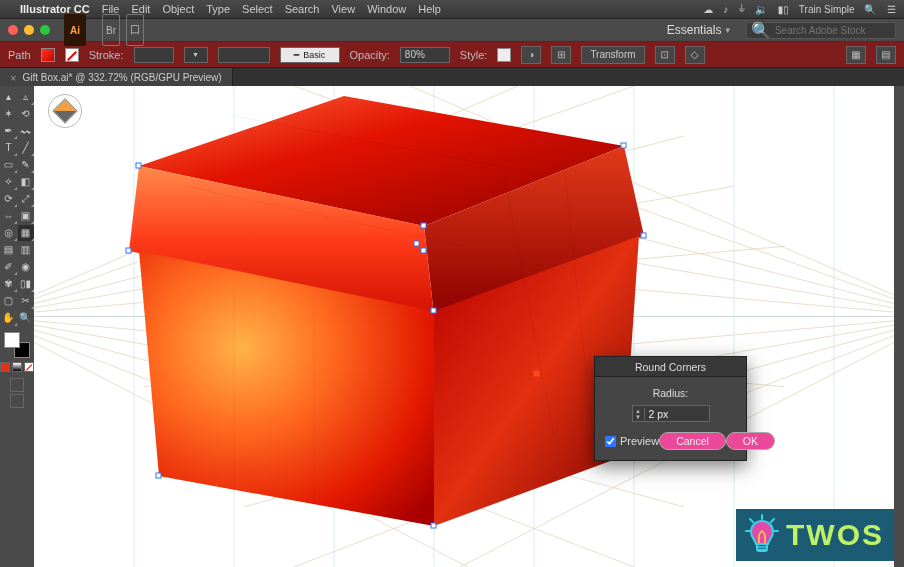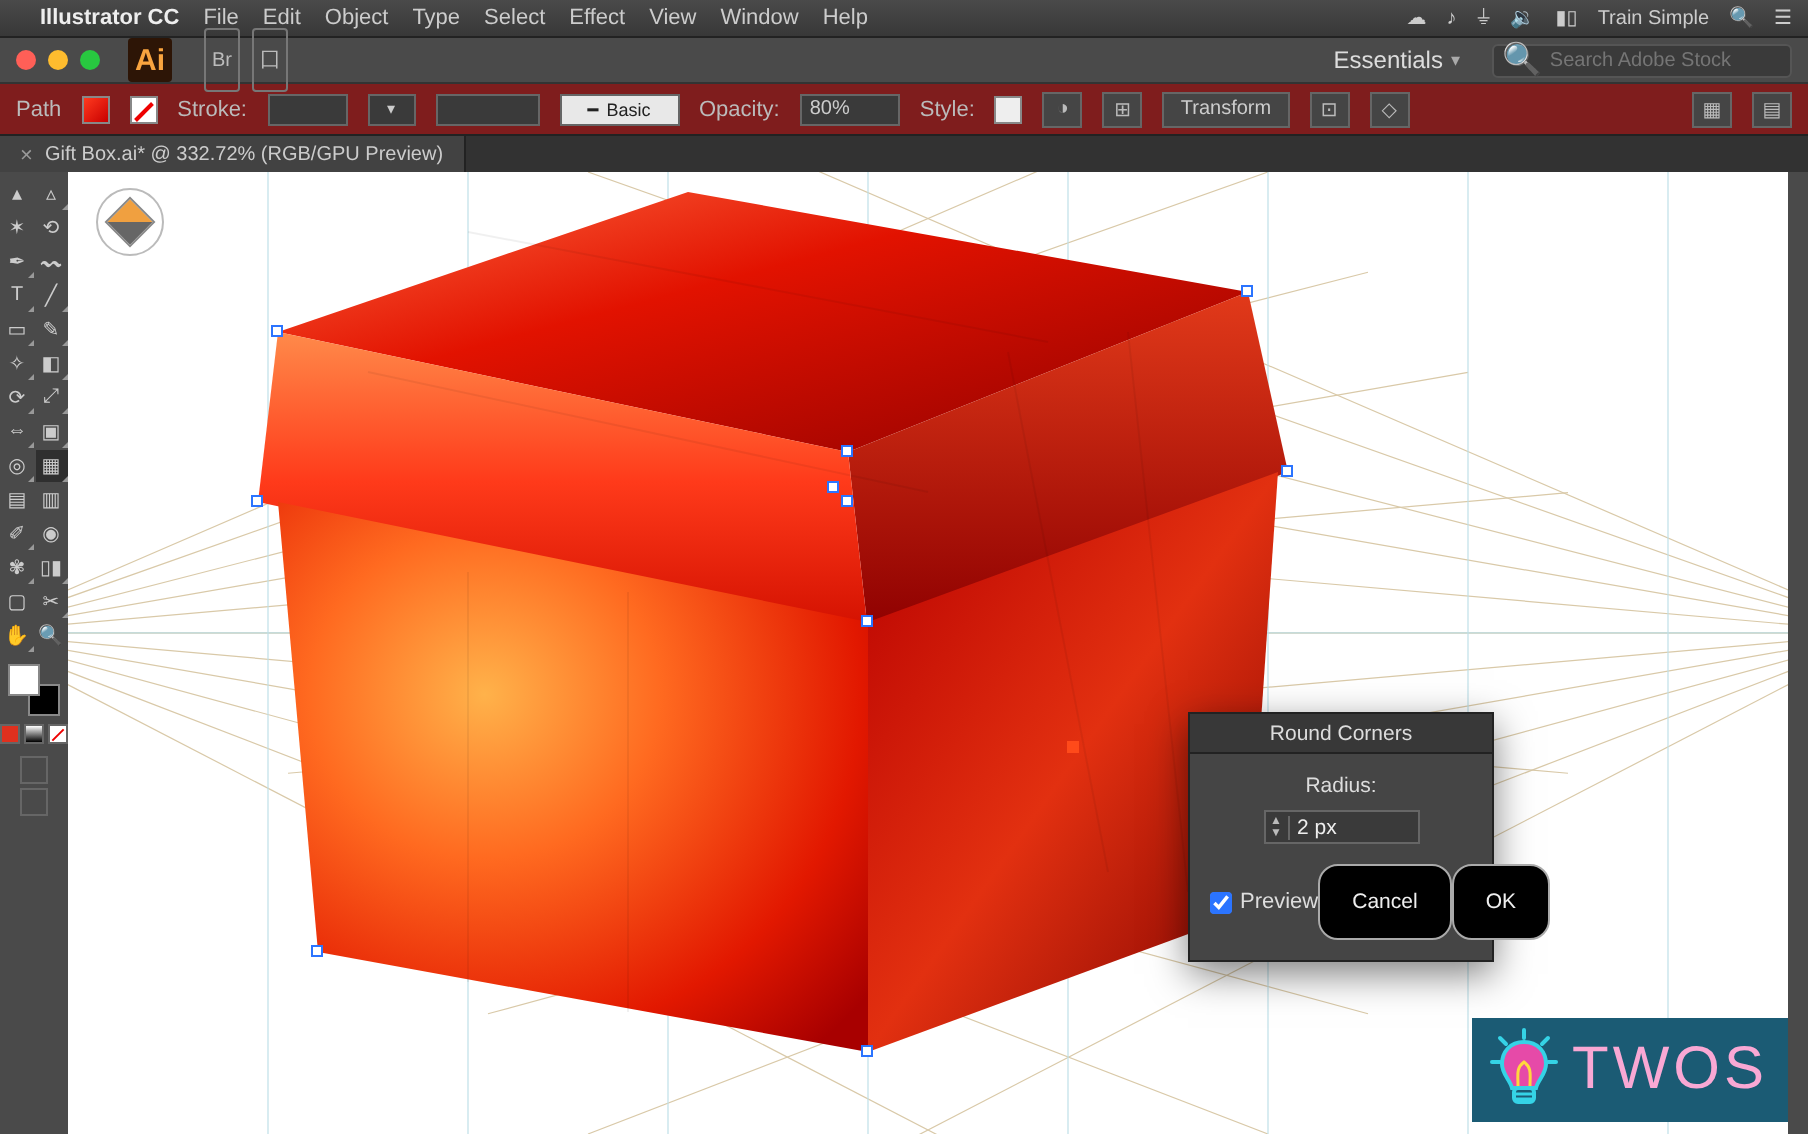--- a/index.html
+++ b/index.html
@@ -13,21 +13,21 @@
 .mac-menubar .right-icons { display: flex; gap: 10px; align-items: center; font-size: 10px; color: #ccc; }
 
 
 .app-chrome { background: #4a4a4a; border-top: 1px solid #222; }
 .traffic-row { height: 22px; display: flex; align-items: center; padding: 0 8px; gap: 8px; }
 .traffic-lights { display: flex; gap: 6px; }
 .tl { width: 10px; height: 10px; border-radius: 50%; }
 .tl.close { background: #ff5f57; }
 .tl.min { background: #febc2e; }
 .tl.max { background: #28c840; }
-.ai-badge { margin-left: 6px; width: 22px; height: 22px; background: #2d1506; border-radius: 2px; color: #f9a43f; font-size: 15px; font-weight: 700; display: flex; align-items: center; justify-content: center; }
+.ai-badge { margin-left: 6px; width: 22px; height: 32px; background: #2d1506; border-radius: 2px; color: #f9a43f; font-size: 10px; font-weight: 700; display: flex; align-items: center; justify-content: center; }
 .traffic-icons { display:flex; gap:6px; margin-left:8px; }
 .traffic-icons .micon{ width:18px;height:32px;border:1px solid #777;border-radius:2px;display:flex;align-items:center;justify-content:center;color:#bbb;font-size:10px;}
 .traffic-row .spacer{flex:1;}
 .workspace-switch { color:#ddd; font-size:12px; margin-right:8px; display:flex; align-items:center; gap:4px;}
 .workspace-switch::after{content:"▾"; font-size:9px; color:#aaa;}
 .stock-search{ display:flex; align-items:center; background:#3a3a3a; border:1px solid #555; border-radius:3px; width:150px; height:17px; padding:0 4px; gap:4px;}
 .stock-search input{ background:transparent; border:none; outline:none; color:#aaa; font-size:10px; width:100%;}
 
 
 .control-bar { height: 26px; background: #7f1d1d; display:flex; align-items:center; padding: 0 8px; gap: 10px; color:#ccc; font-size:11px; border-top:1px solid #333;}
@@ -88,39 +88,39 @@
 .dialog-title{ background:#383838; height:20px; display:flex; align-items:center; justify-content:center; border-bottom:1px solid #222; font-size:10.5px;}
 .dialog-body{ padding:10px;}
 .dialog-row{ display:flex; align-items:center; margin-bottom:10px; gap:6px;flex-direction:column;}
 .dialog-row label{color:#ddd;font-size:10.5px;}
 .spinner{ display:flex; align-items:center; border:1px solid #666; background:#3a3a3a; height:17px;}
 .spinner .arrows{ width:12px; display:flex; flex-direction:column; font-size:6px; line-height:6px; text-align:center; color:#bbb; border-right:1px solid #666;}
 .spinner input{ width:64px; background:transparent; border:none; color:#eee; font-size:10.5px; padding:0 4px; outline:none;}
 .btn-row{ display:flex; justify-content:space-between; align-items:center;}
 .check{ display:flex; align-items:center; gap:4px;}
 .check input{ width:11px;height:11px; accent-color:#2b74ff;}
-.pillbtn{ border:1px solid #aaa; background:#000000; color:#eee; font-size:10.5px; padding:12px 16px; border-radius:10px; cursor:pointer;text-align:right;}
+.pillbtn{ border:1px solid #aaa; background:#ec4899; color:#eee; font-size:10.5px; padding:2px 16px; border-radius:10px; cursor:pointer;text-align:right;}
 
 
 .watermark{ position:absolute; right:10px; bottom:6px; background:#1b5b74; padding:4px 10px 4px 6px; display:flex; align-items:center; gap:4px;}
 .watermark .bulb{ width:40px;height:44px; display:flex;align-items:center;justify-content:center;}
-.watermark .txt{ font-family: 'Arial Black', sans-serif; font-size:30px; letter-spacing:2px; color:#f9a8d4; font-weight:400;}
+.watermark .txt{ font-family: 'Arial Black', sans-serif; font-size:30px; letter-spacing:2px; color:#bef264; font-weight:700;}
 </style>
 </head>
 <body>
 
 <div class="mac-menubar">
   <span class="apple"></span>
   <span class="app-name">Illustrator CC</span>
   <span>File</span>
   <span>Edit</span>
   <span>Object</span>
   <span>Type</span>
   <span>Select</span>
-  <span>Effect</span>
+  <span>Search</span>
   <span>View</span>
   <span>Window</span>
   <span>Help</span>
   <span class="spacer"></span>
   <div class="right-icons">
     <span>☁</span>
     <span>♪</span>
     <span>⏚</span>
     <span>🔉</span>
     <span>▮▯</span>

